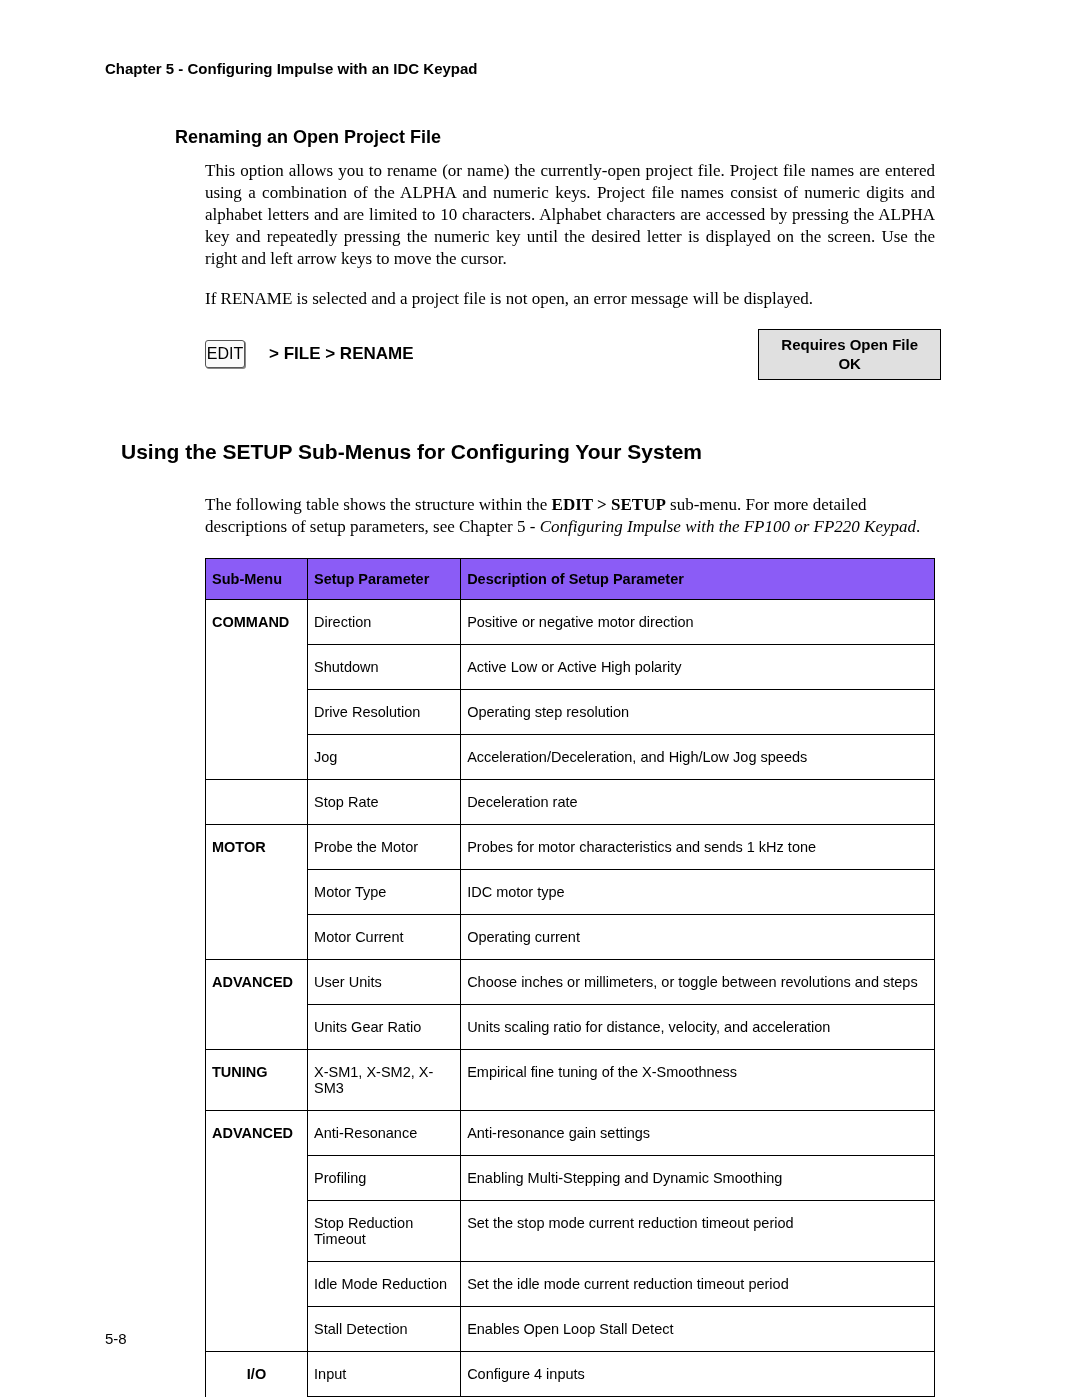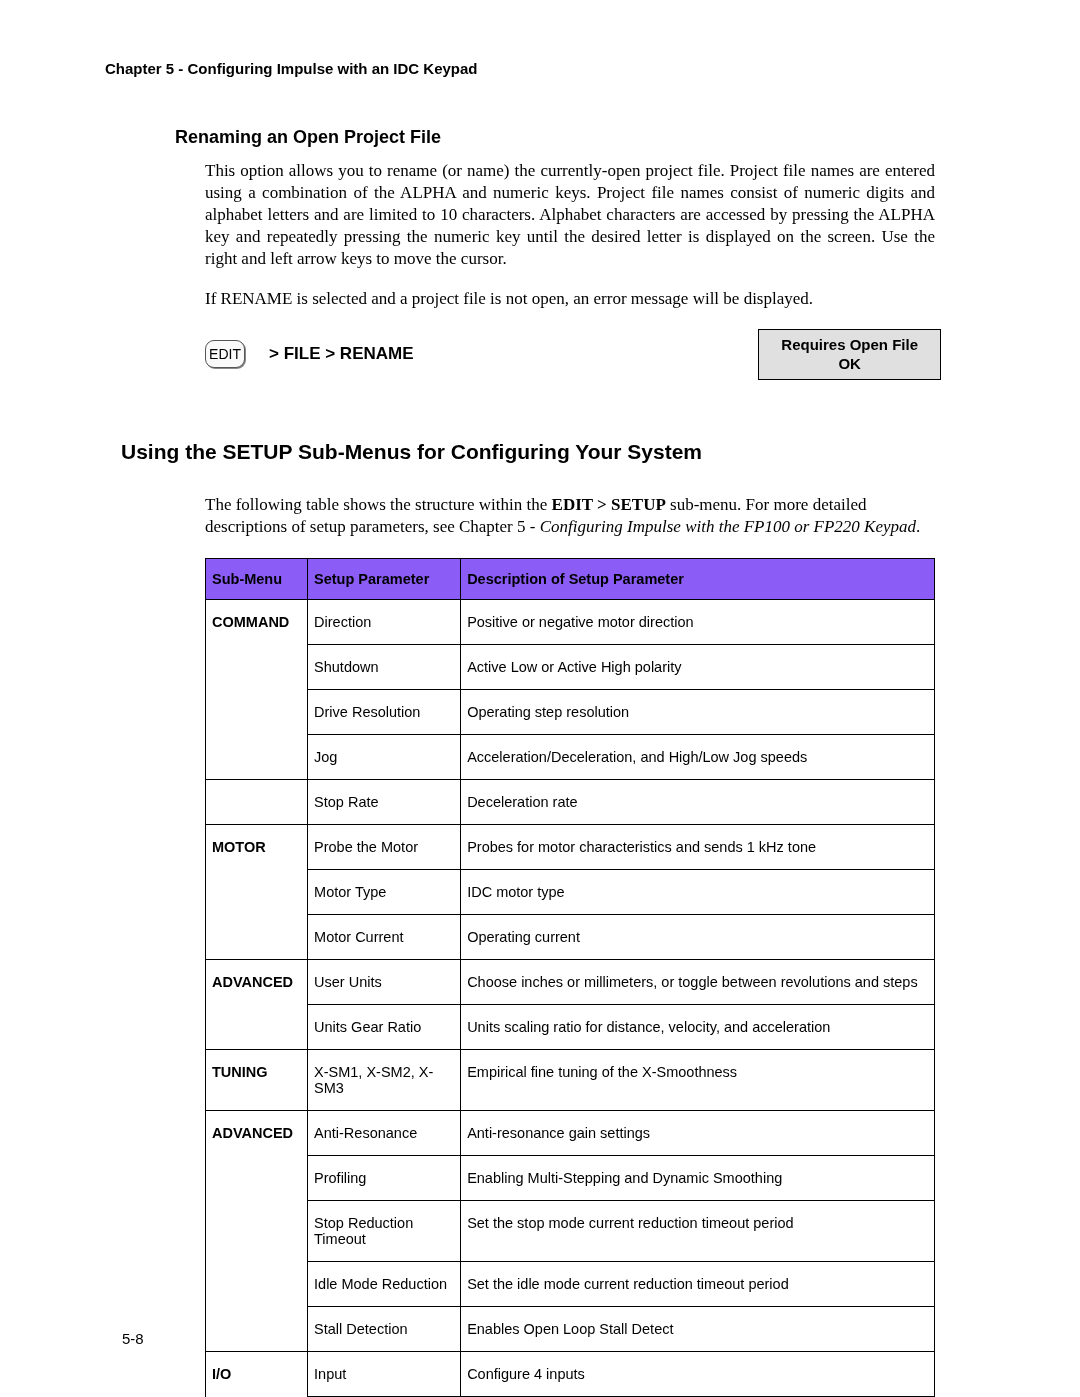--- a/index.html
+++ b/index.html
@@ -43,22 +43,22 @@
       align-items: center;
       gap: 24px;
     }
     .edit-btn {
       display: inline-flex;
       align-items: center;
       justify-content: center;
       width: 40px;
       height: 28px;
       border: 1px solid #555;
-      border-radius: 9px;
-      font-size: 14px;
+      border-radius: 3px;
+      font-size: 16px;
       font-family: Arial, sans-serif;
       box-shadow: 1px 1px 0 #888;
       background: #fafafa;
     }
     .breadcrumb {
       font-size: 17px;
       font-weight: bold;
       font-family: Arial, sans-serif;
     }
     .spacer-flex {
@@ -111,21 +111,21 @@
       border: 1px solid #000;
       padding: 14px 6px;
       vertical-align: top;
     }
     table.setup col.c1 { width: 14%; }
     table.setup col.c2 { width: 21%; }
     table.setup col.c3 { width: 65%; }
     .page-number {
       position: absolute;
       bottom: 50px;
-      left: 122px;
+      left: 105px;
       font-size: 15px;
     }
   </style>
 </head>
 <body>
 
 <div class="chapter-header">Chapter 5 - Configuring Impulse with an IDC Keypad</div>
 
 <div class="section-title">Renaming an Open Project File</div>
 
@@ -237,21 +237,21 @@
         <td style="border-top: none; border-bottom: none;"></td>
         <td>Idle Mode Reduction</td>
         <td>Set the idle mode current reduction timeout period</td>
       </tr>
       <tr>
         <td style="border-top: none; border-bottom: 1px solid rgb(0, 0, 0);"></td>
         <td>Stall Detection</td>
         <td>Enables Open Loop Stall Detect</td>
       </tr>
       <tr>
-        <td style="font-weight: bold; border-top: 1px solid rgb(0, 0, 0); border-bottom: none;">I/O</td>
+        <td style="font-weight: bold; border-top: 1px solid rgb(0, 0, 0); border-bottom: none; text-align: center;">I/O</td>
         <td>Input</td>
         <td>Configure 4 inputs</td>
       </tr>
       <tr>
         <td style="border-top: none; border-bottom: none;"></td>
         <td>Output</td>
         <td>Configure 1 output</td>
       </tr>
       <tr>
         <td style="border-top: none; border-bottom: 1px solid rgb(0, 0, 0);"></td>

